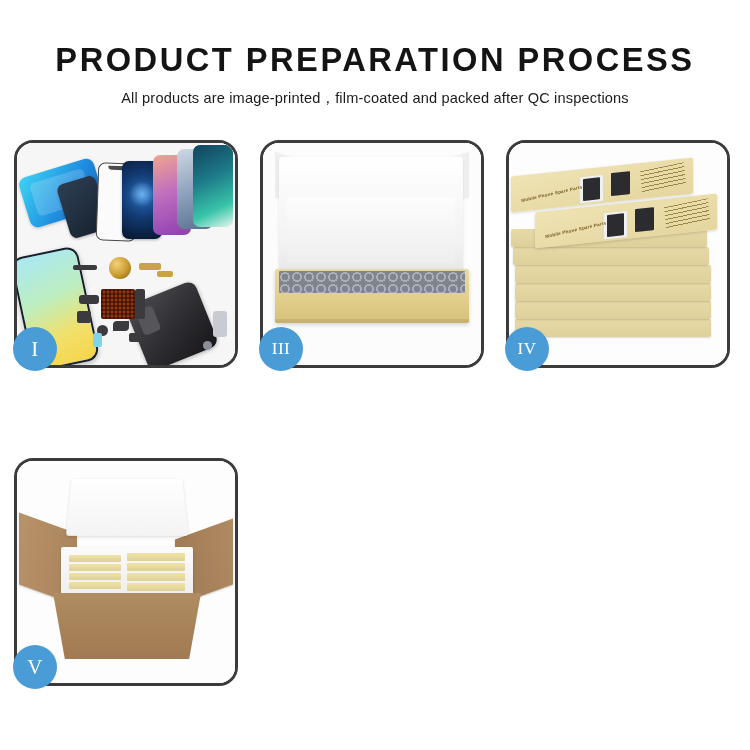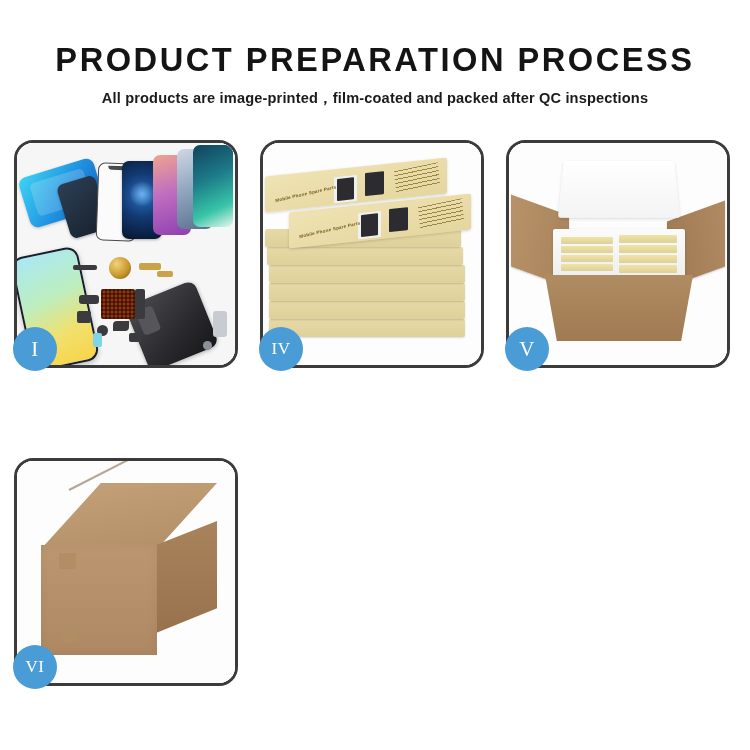--- a/index.html
+++ b/index.html
@@ -12,21 +12,21 @@
 
   
   .header{width:100%;text-align:center;padding-top:42px;}
   .title{
     font-size:34px;font-weight:700;color:#141414;
     letter-spacing:2.6px;line-height:1;white-space:nowrap;
     font-family:"Liberation Sans","DejaVu Sans",sans-serif;
     transform:scaleX(0.96);transform-origin:center;
   }
   .subtitle{
-    margin-top:13px;font-size:14.6px;color:#1b1b1b;font-weight:700;
+    margin-top:13px;font-size:14.6px;color:#1b1b1b;font-weight:400;
     letter-spacing:.15px;white-space:nowrap;
   }
 
   
   .grid{
     position:absolute;left:14px;top:140px;
     width:722px;
     display:grid;
     grid-template-columns:repeat(3,224px);
     grid-template-rows:repeat(2,228px);
@@ -295,20 +295,33 @@
           <div class="dot" style="left:196px;top:168px;width:14px;height:26px;background:#c8ccd2;border-radius:3px;"></div>
           <div class="dot" style="left:186px;top:198px;width:9px;height:9px;border-radius:50%;background:#8c9098;"></div>
         </div>
       </div>
       <div class="badge">
         <span>I</span>
       </div>
     </div>
 
 
+    <div class="panel">
+      <div class="panel-inner">
+        <div class="p3">
+          <div class="lidflapL"></div>
+          <div class="lidflapR"></div>
+          <div class="lidfoam"></div>
+          <div class="boxtray"></div>
+        </div>
+      </div>
+      <div class="badge small">
+        <span>III</span>
+      </div>
+    </div>
 
     <div class="panel">
       <div class="panel-inner">
         <div class="p4">
 
           <div class="stk" style="left:6px;top:176px;width:196px;height:18px;"></div>
           <div class="stk" style="left:6px;top:158px;width:196px;height:18px;"></div>
           <div class="stk" style="left:6px;top:140px;width:196px;height:18px;"></div>
           <div class="stk" style="left:6px;top:122px;width:196px;height:18px;"></div>
           <div class="stk" style="left:4px;top:104px;width:196px;height:18px;"></div>
@@ -353,30 +366,15 @@
             <div class="ybox" style="left:66px;top:36px;width:58px;height:8px;"></div>
           </div>
           <div class="cartonBody"></div>
         </div>
       </div>
       <div class="badge">
         <span>V</span>
       </div>
     </div>
 
-    <div class="panel">
-      <div class="panel-inner">
-        <div class="p6">
-          <div class="cTop"></div>
-          <div class="cSide"></div>
-          <div class="cFront"></div>
-          <div class="seam" style="left:52px;top:28px;width:120px;height:2px;transform:rotate(-27deg);transform-origin:left center;"></div>
-          <div class="tapeSq" style="left:42px;top:92px;width:17px;height:16px;"></div>
-          <div class="tapeSq" style="left:46px;top:166px;width:16px;height:15px;"></div>
-        </div>
-      </div>
-      <div class="badge small">
-        <span>VI</span>
-      </div>
-    </div>
 
   </div>
 </div>
 
 </body></html>

